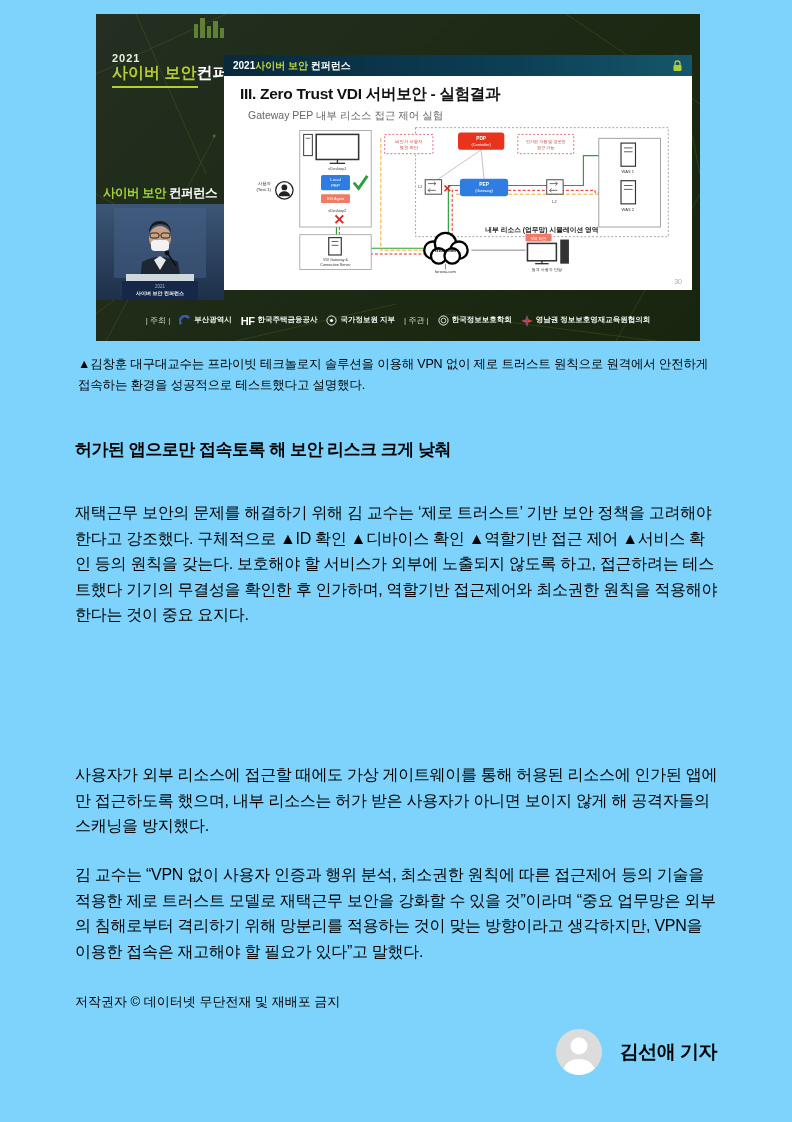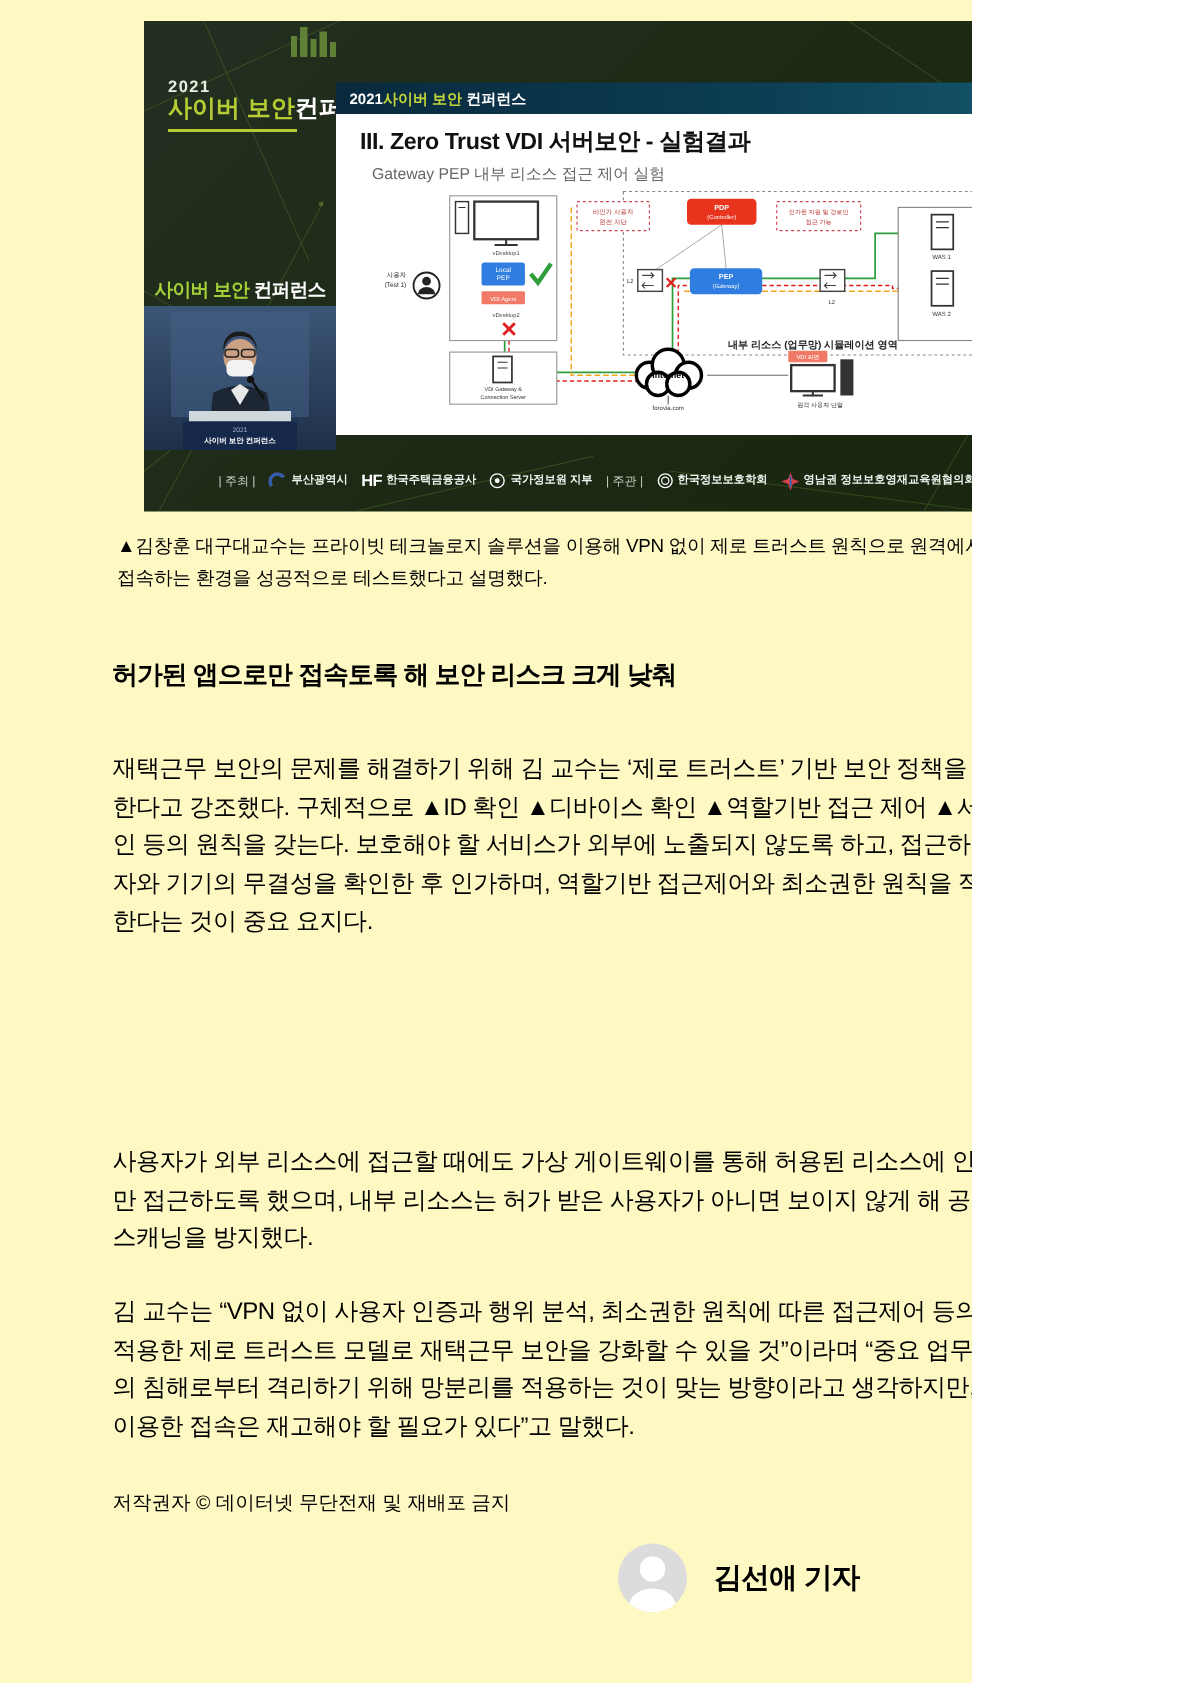--- a/index.html
+++ b/index.html
@@ -1,18 +1,18 @@
 <!DOCTYPE html>
 <html><head>
 <meta charset="utf-8">
 <style>
   * { margin:0; padding:0; box-sizing:border-box; }
   html,body { background:#fff; }
   .page {
-    position:relative; width:648px; height:1122px; background:#fef9c3;
+    position:relative; width:792px; height:1122px; background:#7dd3fc;
     font-family:"Liberation Sans", sans-serif; color:#000; overflow:hidden;
   }
 
   
   .figure {
     position:absolute; left:96px; top:14px; width:604px; height:327px;
     background:linear-gradient(135deg,#232f21 0%,#1d2b16 45%,#18260f 100%);
     overflow:hidden;
   }
   .net-pattern { position:absolute; inset:0; pointer-events:none; }
@@ -307,21 +307,21 @@
         </svg>
         <span>영남권 정보보호영재교육원협의회</span>
       </span>
     </div>
   </div>
 
   <div class="caption">▲김창훈 대구대교수는 프라이빗 테크놀로지 솔루션을 이용해 VPN 없이 제로 트러스트 원칙으로 원격에서 안전하게 접속하는 환경을 성공적으로 테스트했다고 설명했다.</div>
 
   <div class="heading">허가된 앱으로만 접속토록 해 보안 리스크 크게 낮춰</div>
 
-  <p class="para p1">재택근무 보안의 문제를 해결하기 위해 김 교수는 ‘제로 트러스트’ 기반 보안 정책을 고려해야 한다고 강조했다. 구체적으로 ▲ID 확인 ▲디바이스 확인 ▲역할기반 접근 제어 ▲서비스 확인 등의 원칙을 갖는다. 보호해야 할 서비스가 외부에 노출되지 않도록 하고, 접근하려는 사용자와 기기의 무결성을 확인한 후 인가하며, 역할기반 접근제어와 최소권한 원칙을 적용해야 한다는 것이 중요 요지다.</p>
+  <p class="para p1">재택근무 보안의 문제를 해결하기 위해 김 교수는 ‘제로 트러스트’ 기반 보안 정책을 고려해야 한다고 강조했다. 구체적으로 ▲ID 확인 ▲디바이스 확인 ▲역할기반 접근 제어 ▲서비스 확인 등의 원칙을 갖는다. 보호해야 할 서비스가 외부에 노출되지 않도록 하고, 접근하려는 테스트했다 기기의 무결성을 확인한 후 인가하며, 역할기반 접근제어와 최소권한 원칙을 적용해야 한다는 것이 중요 요지다.</p>
   <p class="para p3">사용자가 외부 리소스에 접근할 때에도 가상 게이트웨이를 통해 허용된 리소스에 인가된 앱에만 접근하도록 했으며, 내부 리소스는 허가 받은 사용자가 아니면 보이지 않게 해 공격자들의 스캐닝을 방지했다.</p>
   <p class="para p4">김 교수는 “VPN 없이 사용자 인증과 행위 분석, 최소권한 원칙에 따른 접근제어 등의 기술을 적용한 제로 트러스트 모델로 재택근무 보안을 강화할 수 있을 것”이라며 “중요 업무망은 외부의 침해로부터 격리하기 위해 망분리를 적용하는 것이 맞는 방향이라고 생각하지만, VPN을 이용한 접속은 재고해야 할 필요가 있다”고 말했다.</p>
 
   <div class="copyright">저작권자 © 데이터넷 무단전재 및 재배포 금지</div>
 
   <div class="reporter">
     <div class="avatar">
       <svg width="46" height="46" viewBox="0 0 46 46">
         <circle cx="23" cy="17" r="8.5" fill="#ffffff"></circle>
         <path d="M6 46 Q8 30 23 30 Q38 30 40 46 Z" fill="#ffffff"></path>

